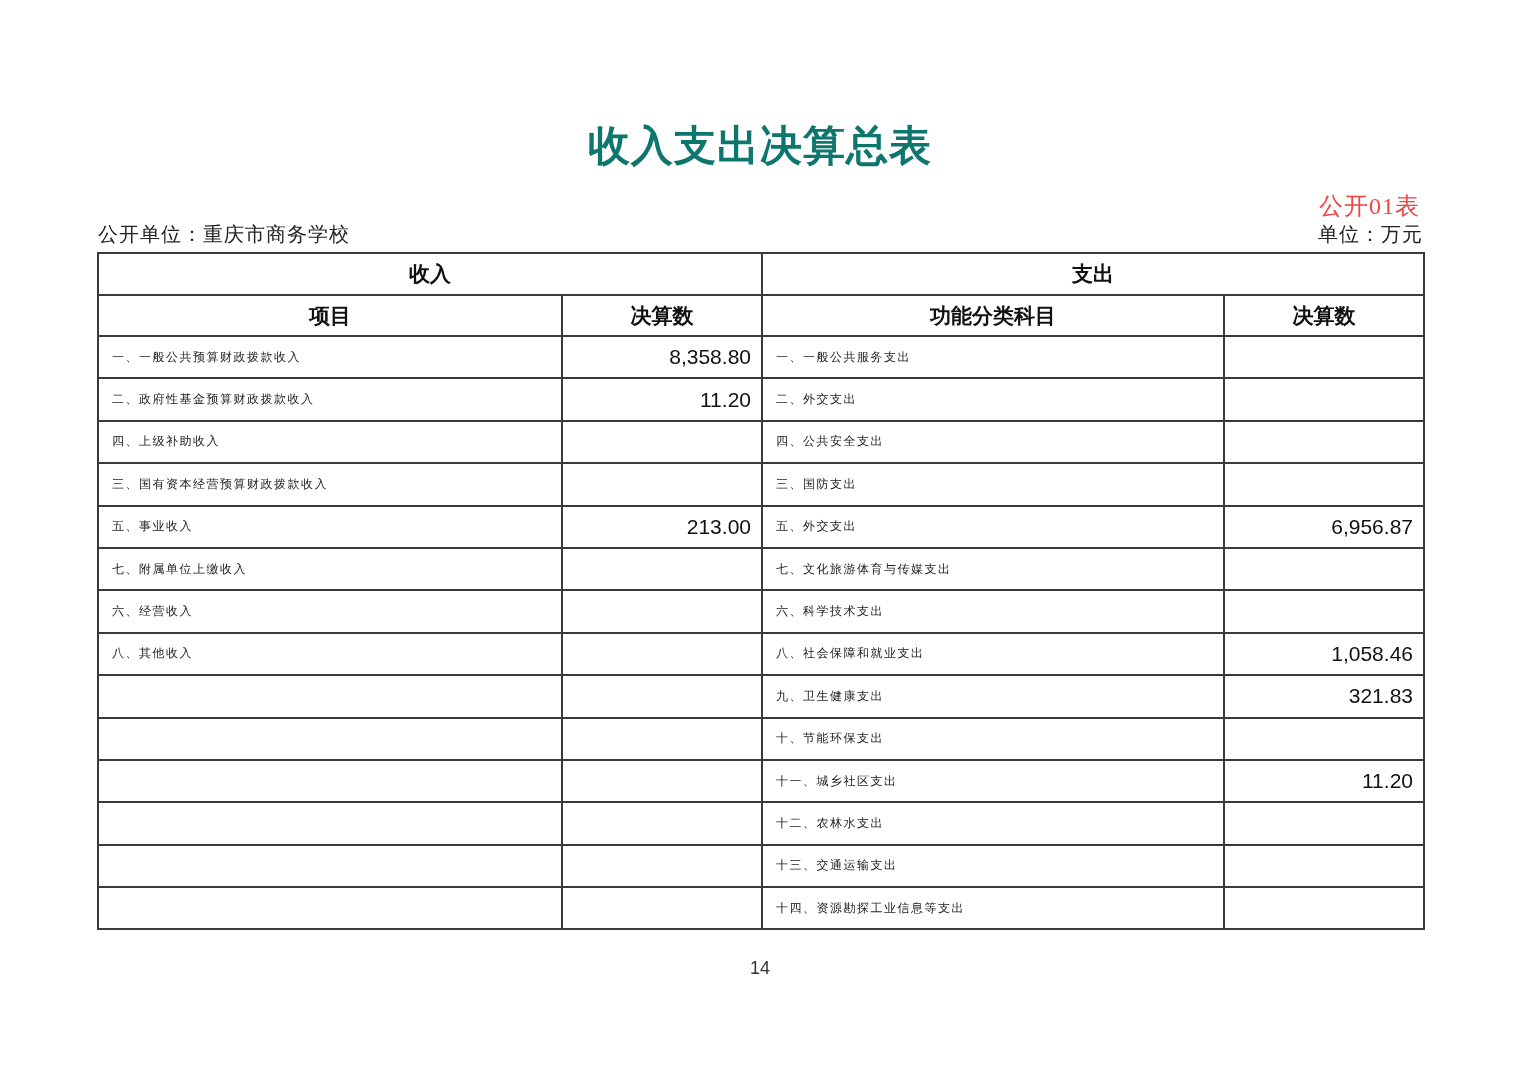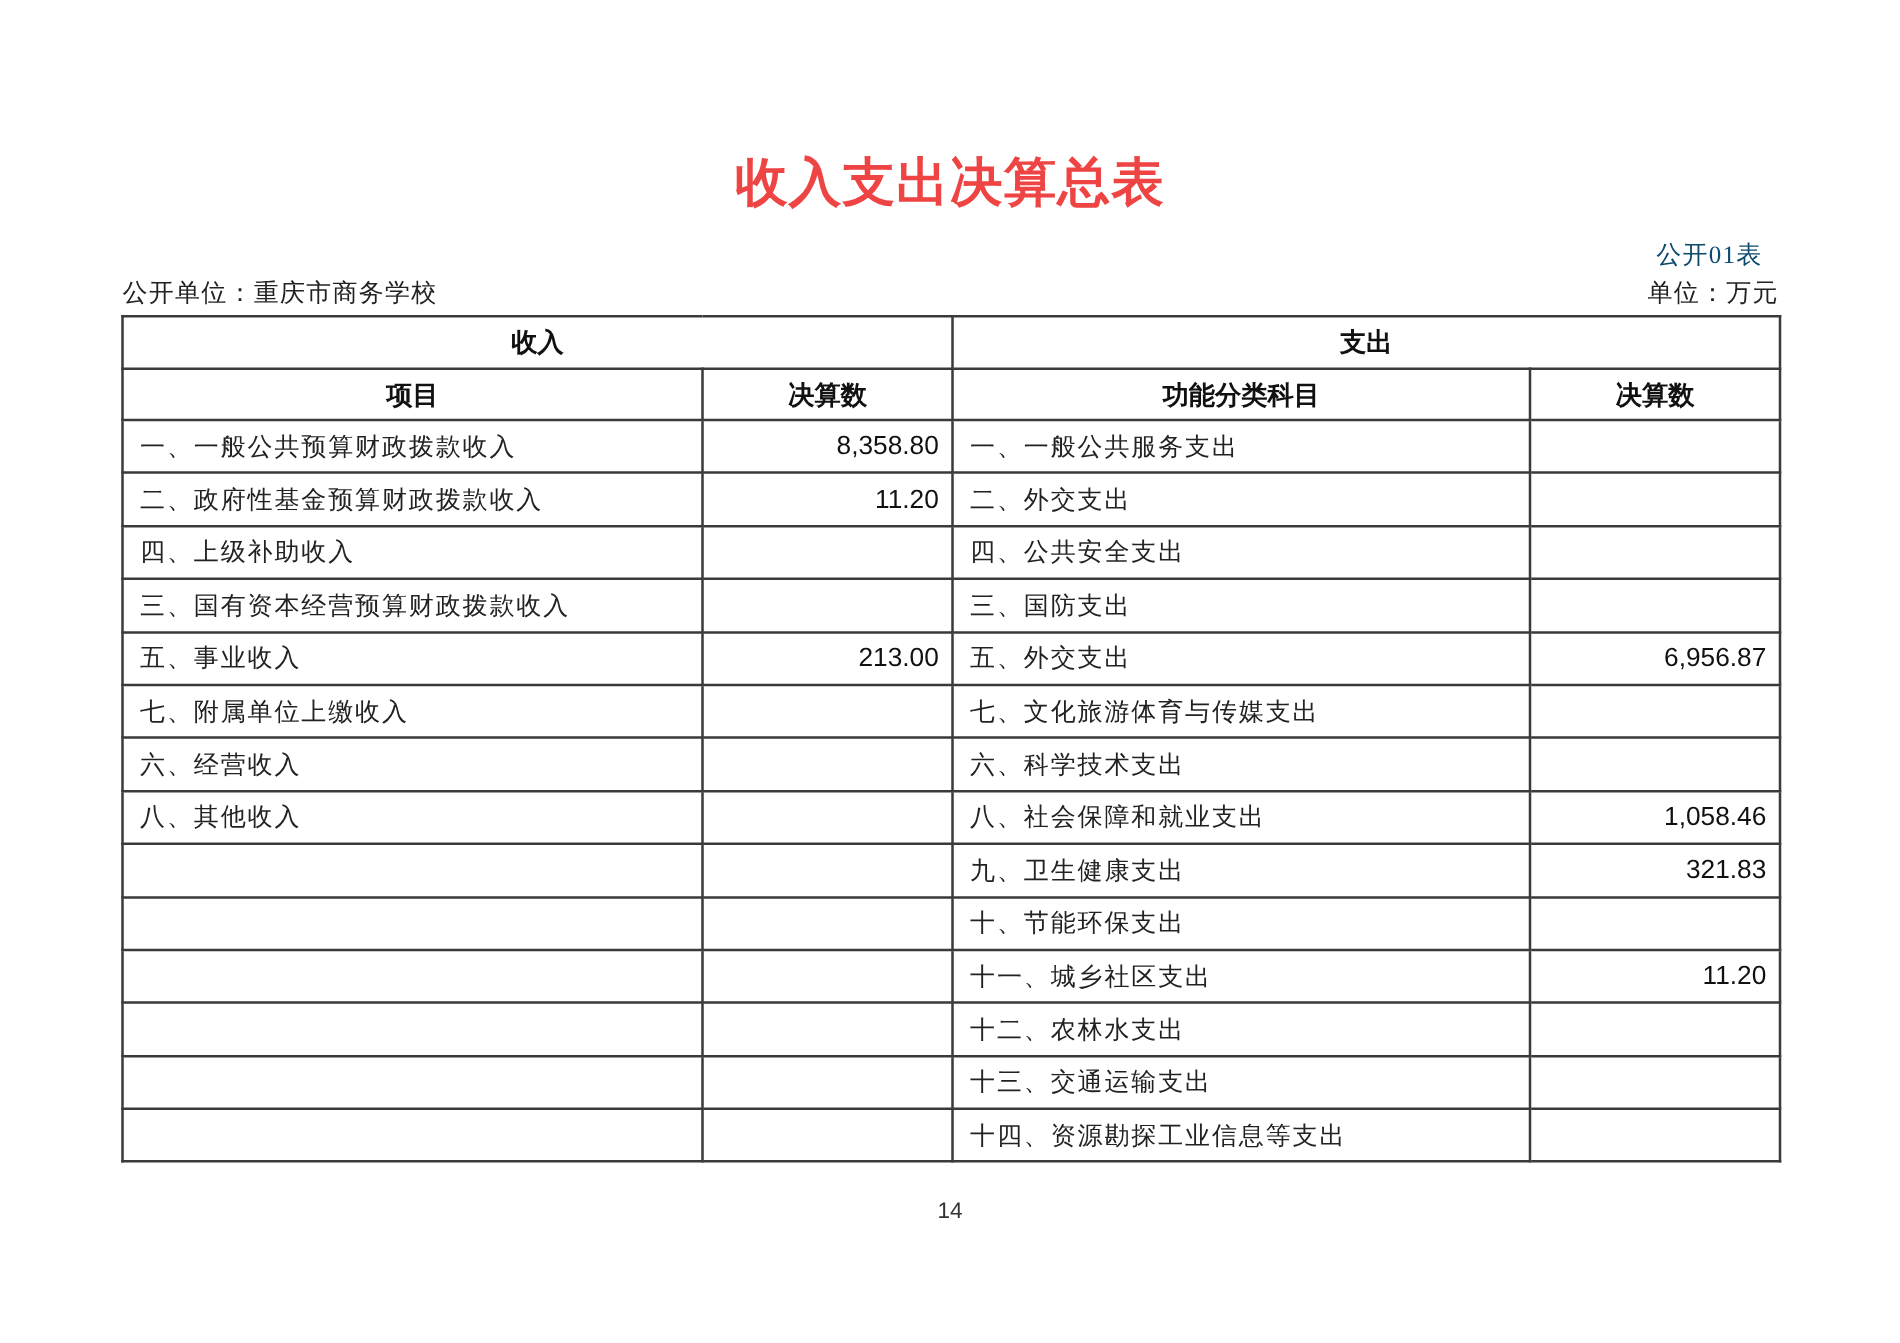--- a/index.html
+++ b/index.html
@@ -16,29 +16,29 @@
   .doc-title {
     position: absolute;
     top: 118px;
     left: 0;
     width: 100%;
     text-align: center;
     font-family: "Liberation Sans", sans-serif;
     font-weight: bold;
     font-size: 42px;
     letter-spacing: 1px;
+    color: #0f766e;
+  }
+  .meta-code {
+    position: absolute;
+    top: 190px;
+    right: 100px;
+    font-size: 24px;
+    letter-spacing: 1px;
     color: #ef4444;
-  }
-  .meta-code {
-    position: absolute;
-    top: 190px;
-    right: 110px;
-    font-size: 20px;
-    letter-spacing: 1px;
-    color: #0c4a6e;
   }
   .meta-publisher {
     position: absolute;
     top: 221px;
     left: 98px;
     font-size: 20px;
     letter-spacing: 1px;
     color: #222222;
   }
   .meta-unit {
@@ -66,21 +66,21 @@
   }
   table.summary th {
     font-family: "Liberation Sans", sans-serif;
     font-weight: bold;
     font-size: 21px;
     text-align: center;
     color: #111111;
   }
   thead tr.section-row th { height: 42px; }
   thead tr.column-row th { height: 41px; }
-  tbody td { height: 42.4px; font-size: 20px; }
+  tbody td { height: 42.4px; font-size: 12px; }
   td.label {
     text-align: left;
     padding-left: 13px;
     letter-spacing: 1.5px;
     font-family: "Liberation Serif", serif;
     color: #222222;
   }
   td.num {
     text-align: right;
     padding-right: 10px;

